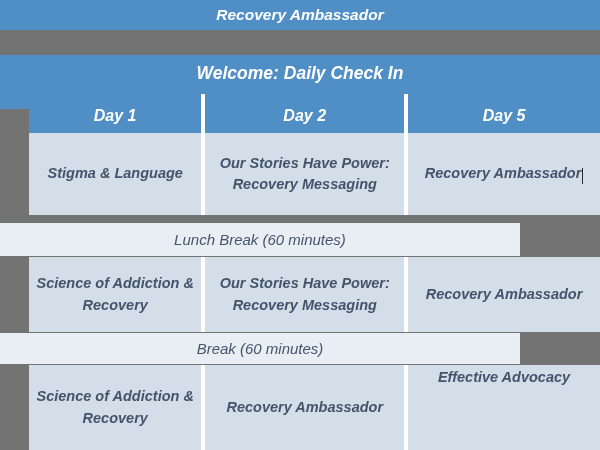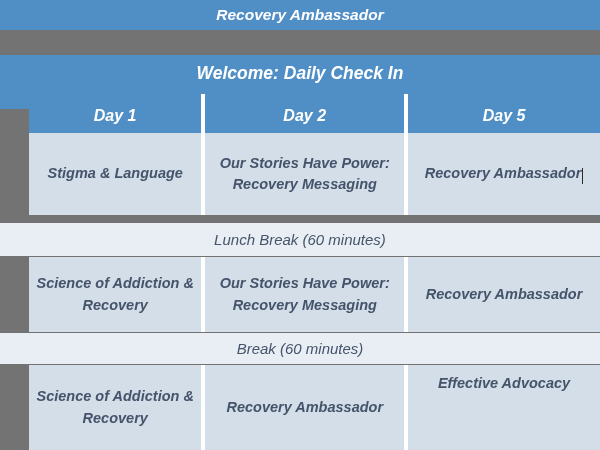--- a/index.html
+++ b/index.html
@@ -89,34 +89,34 @@
     display: flex;
     align-items: center;
     justify-content: center;
     text-align: center;
     box-sizing: border-box;
     padding: 2px 6px;
     position: relative;
   }
   .cell.top-align {
     align-items: flex-start;
-    padding-top: 8px;
+    padding-top: 2px;
   }
 
   
   .col1 { width: 185px; margin-left: 29px; }
   .gap  { width: 4px; background: #ffffff; }
   .col2 { width: 214px; }
   .col3 { width: 206px; }
 
   
   .break-row {
     position: absolute;
     left: 0;
-    width: 600px;
+    width: 520px;
     background: #E9EEF5;
     color: #45546A;
     font-size: 15px;
     font-weight: normal;
     display: flex;
     align-items: center;
     justify-content: center;
     text-align: center;
     box-sizing: border-box;
   }

